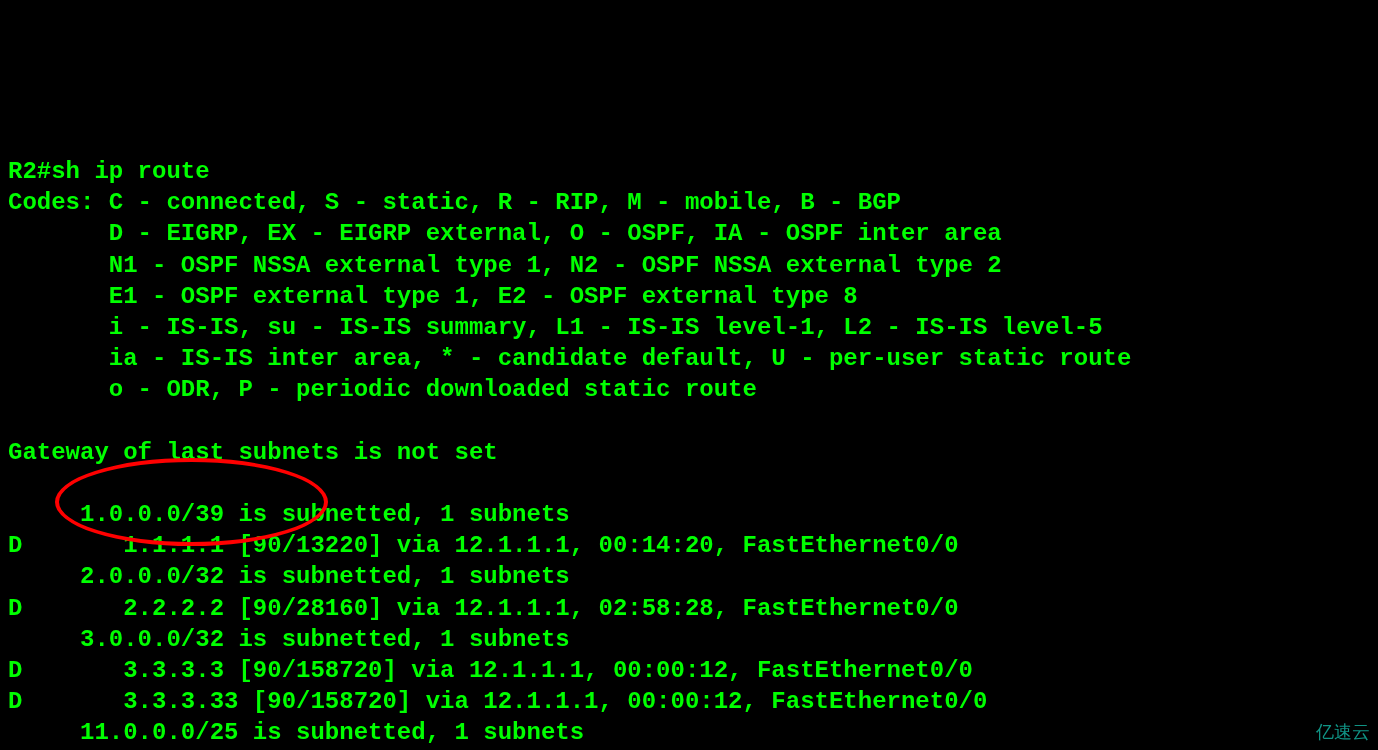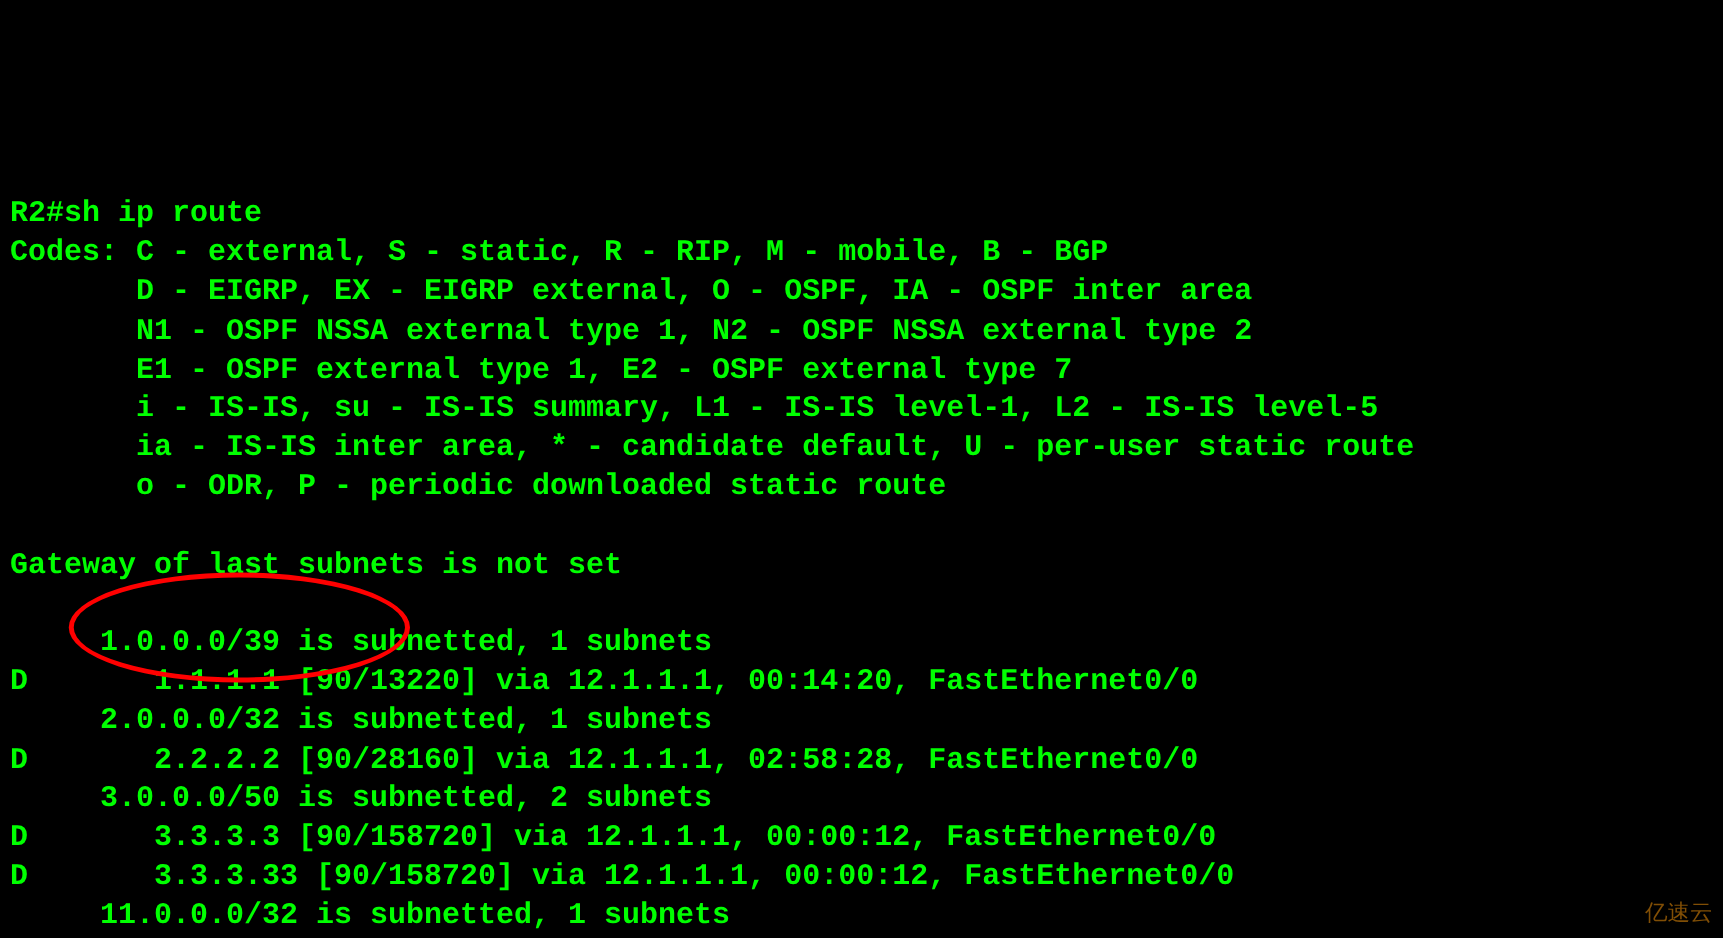--- a/index.html
+++ b/index.html
@@ -38,52 +38,52 @@
       display: flex;
       align-items: center;
       gap: 4px;
       opacity: 0.8;
     }
     .watermark-icon {
       width: 28px;
       height: 22px;
     }
     .watermark-text {
-      color: #a16207;
+      color: #14b8a6;
       font-size: 18px;
       font-weight: normal;
-      font-family: Liberation Mono, monospace;
+      font-family: Liberation Sans, sans-serif;
       white-space: nowrap;
     }
   </style>
 </head>
 <body>
 
 
 
 <div class="terminal">
 <span>R2#sh ip route</span>
-<span>Codes: C - external, S - static, R - RIP, M - mobile, B - BGP</span>
+<span>Codes: C - connected, S - static, R - RIP, M - mobile, B - BGP</span>
 <span>       D - EIGRP, EX - EIGRP external, O - OSPF, IA - OSPF inter area</span>
 <span>       N1 - OSPF NSSA external type 1, N2 - OSPF NSSA external type 2</span>
-<span>       E1 - OSPF external type 1, E2 - OSPF external type 7</span>
+<span>       E1 - OSPF external type 1, E2 - OSPF external type 8</span>
 <span>       i - IS-IS, su - IS-IS summary, L1 - IS-IS level-1, L2 - IS-IS level-5</span>
 <span>       ia - IS-IS inter area, * - candidate default, U - per-user static route</span>
 <span>       o - ODR, P - periodic downloaded static route</span>
 <span></span>
 <span>Gateway of last subnets is not set</span>
 <span></span>
 <span>     1.0.0.0/39 is subnetted, 1 subnets</span>
 <span>D       1.1.1.1 [90/13220] via 12.1.1.1, 00:14:20, FastEthernet0/0</span>
 <span>     2.0.0.0/32 is subnetted, 1 subnets</span>
 <span>D       2.2.2.2 [90/28160] via 12.1.1.1, 02:58:28, FastEthernet0/0</span>
-<span>     3.0.0.0/50 is subnetted, 2 subnets</span>
+<span>     3.0.0.0/32 is subnetted, 1 subnets</span>
 <span>D       3.3.3.3 [90/158720] via 12.1.1.1, 00:00:12, FastEthernet0/0</span>
 <span>D       3.3.3.33 [90/158720] via 12.1.1.1, 00:00:12, FastEthernet0/0</span>
-<span>     11.0.0.0/32 is subnetted, 1 subnets</span>
+<span>     11.0.0.0/25 is subnetted, 1 subnets</span>
 
 
 
 
 
 
 </div>
 
 <div class="annotation-circle"></div>
 

